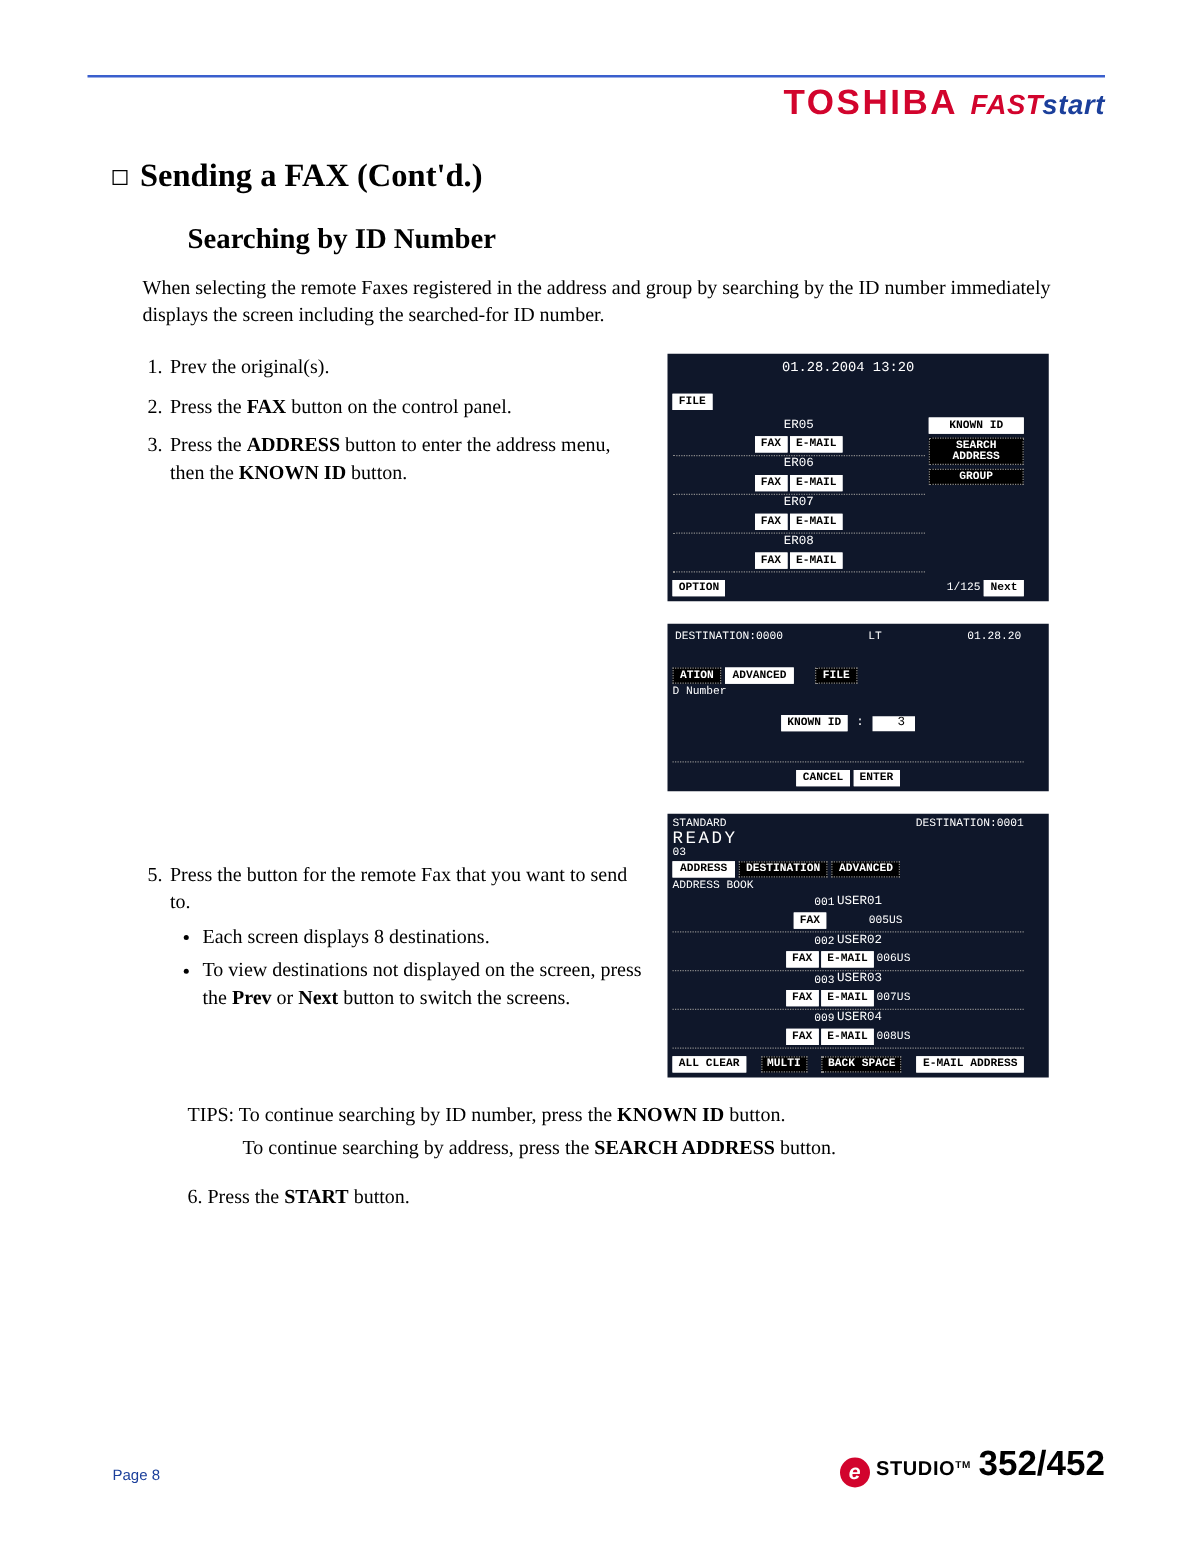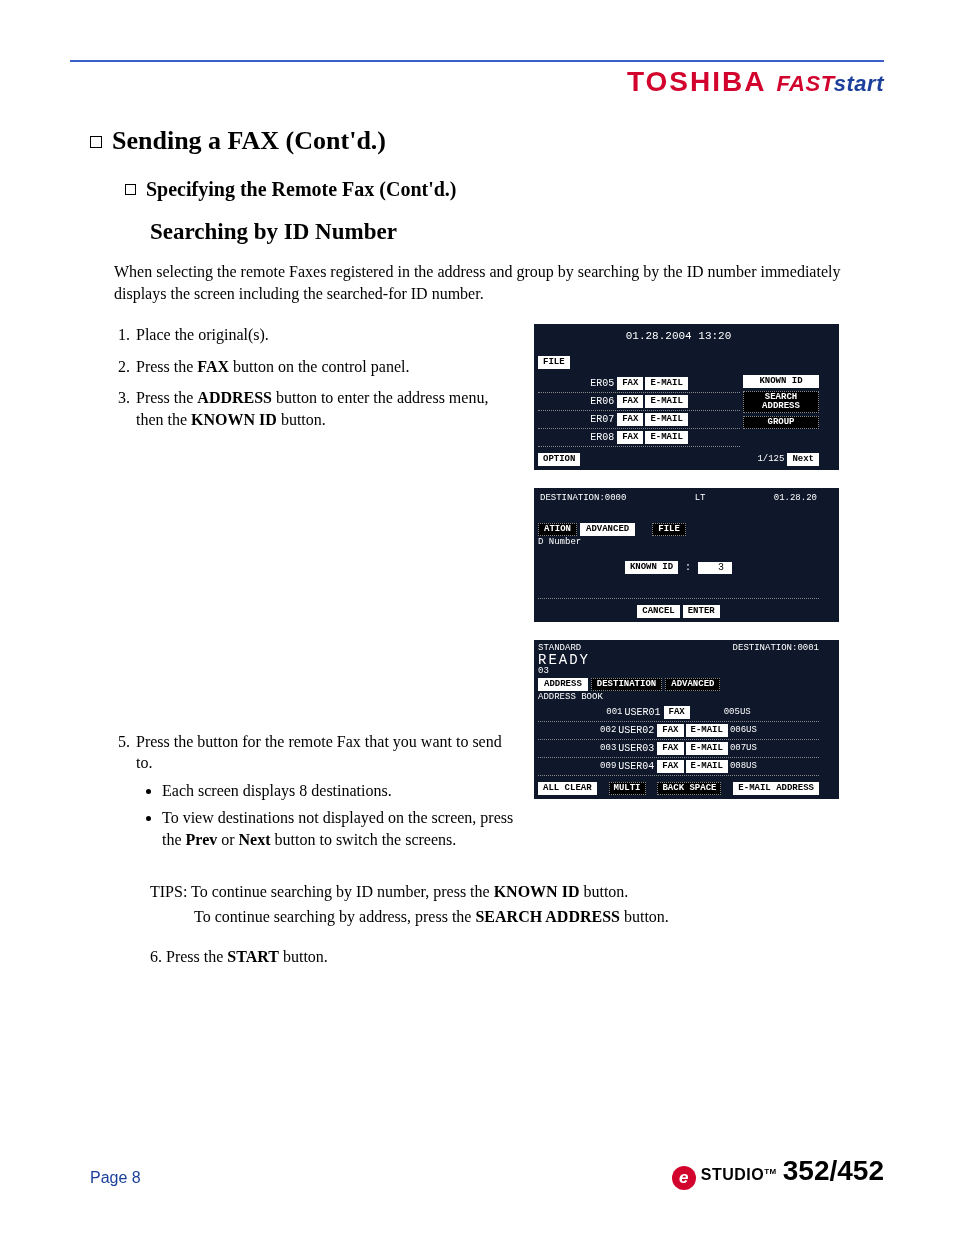--- a/index.html
+++ b/index.html
@@ -132,21 +132,21 @@
     bottom: 48px;
     left: 70px;
     right: 70px;
     display: flex;
     justify-content: space-between;
     align-items: flex-end;
     font-family: Arial, Helvetica, sans-serif;
   }
   .pagenum {
     color: #1b3f9b;
-    font-size: 16px;
+    font-size: 12px;
     margin-left: 20px;
   }
   .estudio {
     display: flex;
     align-items: baseline;
     gap: 4px;
   }
   .e-badge {
     display: inline-flex;
     align-items: center;
@@ -207,21 +207,21 @@
     background:#000;
     color:#fff;
     border:1px dotted #888;
     padding:1px 5px;
     font-size:9px;
     font-weight:bold;
   }
   .lcd-tab.active {
     background:#fff; color:#000; border:1px solid #fff;
   }
-  .dotted-row { border-bottom: 1px dotted #888; padding: 2px 0; display:flex; justify-content:center; align-items:center; gap:3px; }
+  .dotted-row { border-bottom: 1px dotted #888; padding: 2px 0; display:flex; justify-content:flex-start; align-items:center; gap:3px;flex-direction:column; }
   .lcd .addr-name { font-size:10px; }
   .lcd .small { font-size: 9px; }
   .lcd .right-stack { display:flex; flex-direction:column; gap:3px; }
   .lcd .mainrow { display:flex; gap:3px; }
   .lcd .col-entries { flex:1; }
   .lcd .input-box { background:#fff; color:#000; padding:1px 8px; font-size:10px; min-width:18px; text-align:right;}
   .lcd .big { font-size:14px; letter-spacing:2px; }
   .flex-between{display:flex;justify-content:space-between;align-items:center;}
   .gap2{gap:2px;}
   .gap3{gap:3px;}
@@ -237,34 +237,31 @@
     <span class="toshiba">TOSHIBA</span>
     <span class="faststart">
       <span class="fast-red">FAST</span><span class="start-blue">start</span>
     </span>
   </div>
 
   <h1 class="section">
     <span class="bullet-sq"></span><span>Sending a FAX (Cont'd.)</span>
   </h1>
 
-  <h2 class="subsection">
-    <span class="bullet-sq small"></span><span>Specifying the Remote Fax (Cont'd.)</span>
-  </h2>
 
   <h3 class="subsub">Searching by ID Number</h3>
 
   <div class="body-block">
     <p class="intro">When selecting the remote Faxes registered in the address and group by searching by the ID number immediately displays the screen including the searched-for ID number.</p>
 
     <div class="two-col">
 
       <div class="col-text">
         <ol class="steps">
-          <li>Place the original(s).</li>
+          <li>Prev the original(s).</li>
           <li>
             <span>Press the </span><b>FAX</b><span> button on the control panel.</span>
           </li>
           <li>
             <span>Press the </span><b>ADDRESS</b><span> button to enter the address menu, then the </span><b>KNOWN ID</b><span> button.</span>
           </li>
         </ol>
 
         <div style="height:150px"></div>
 

